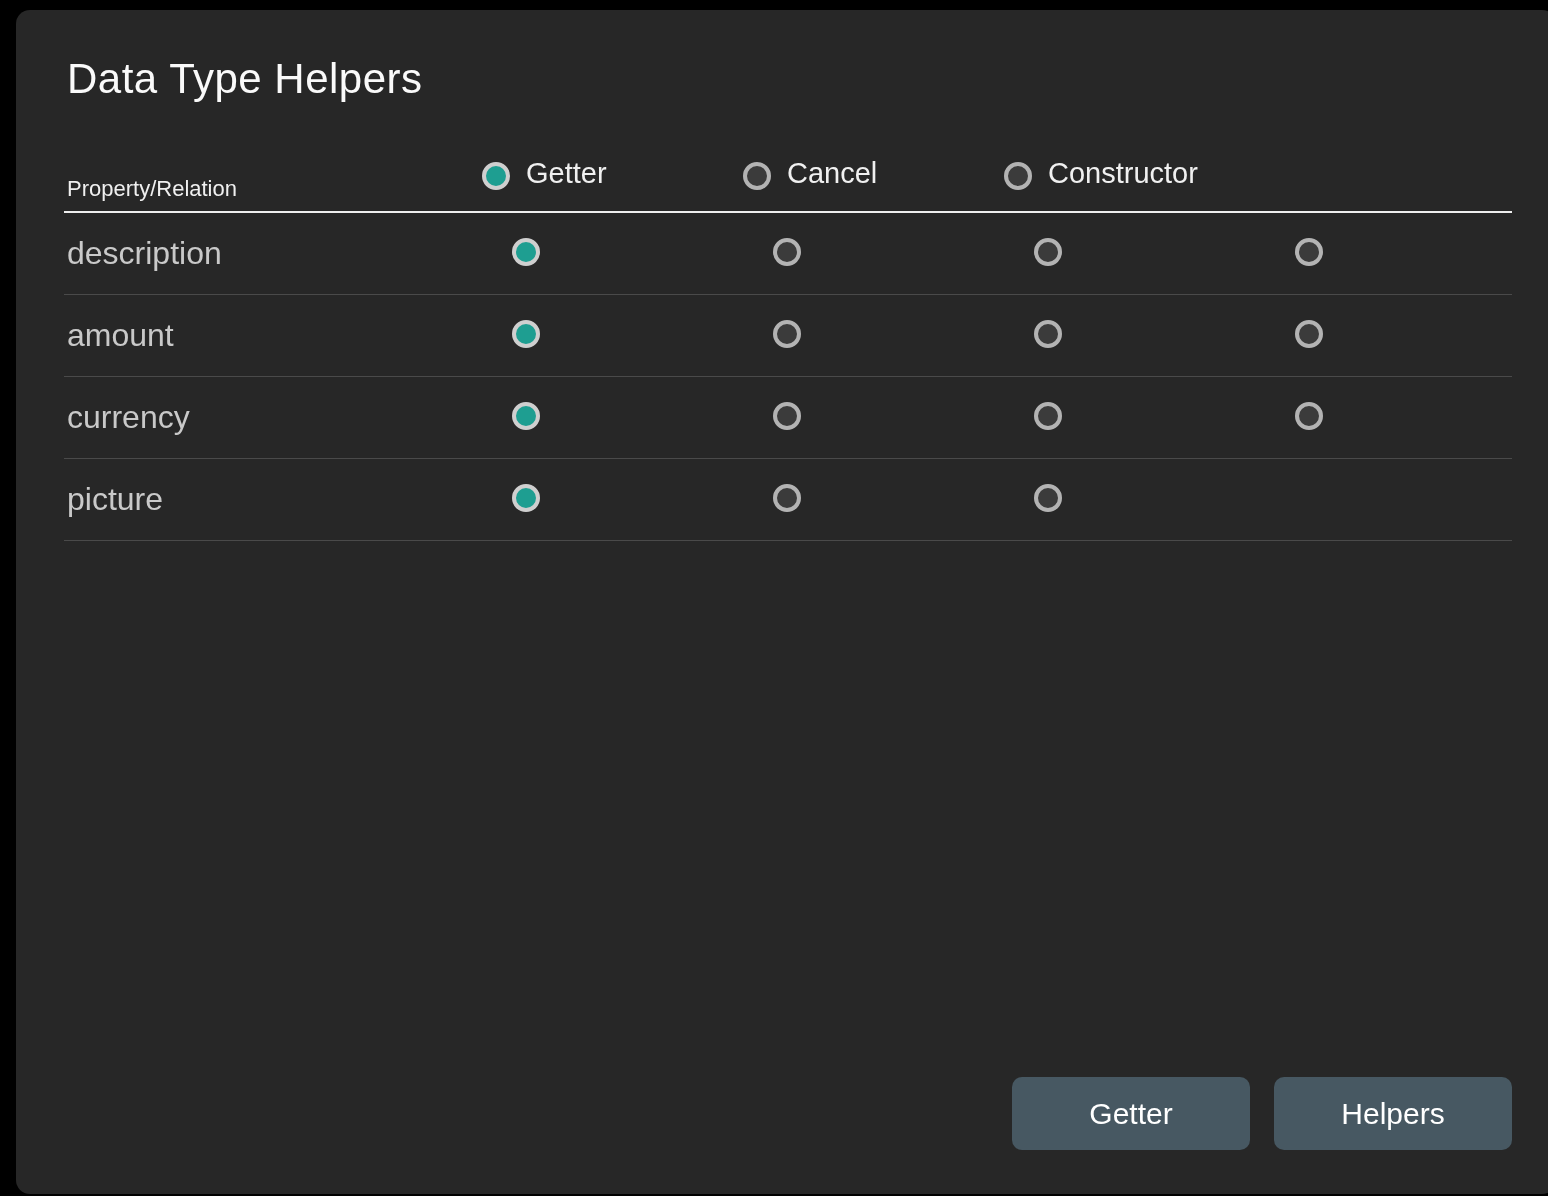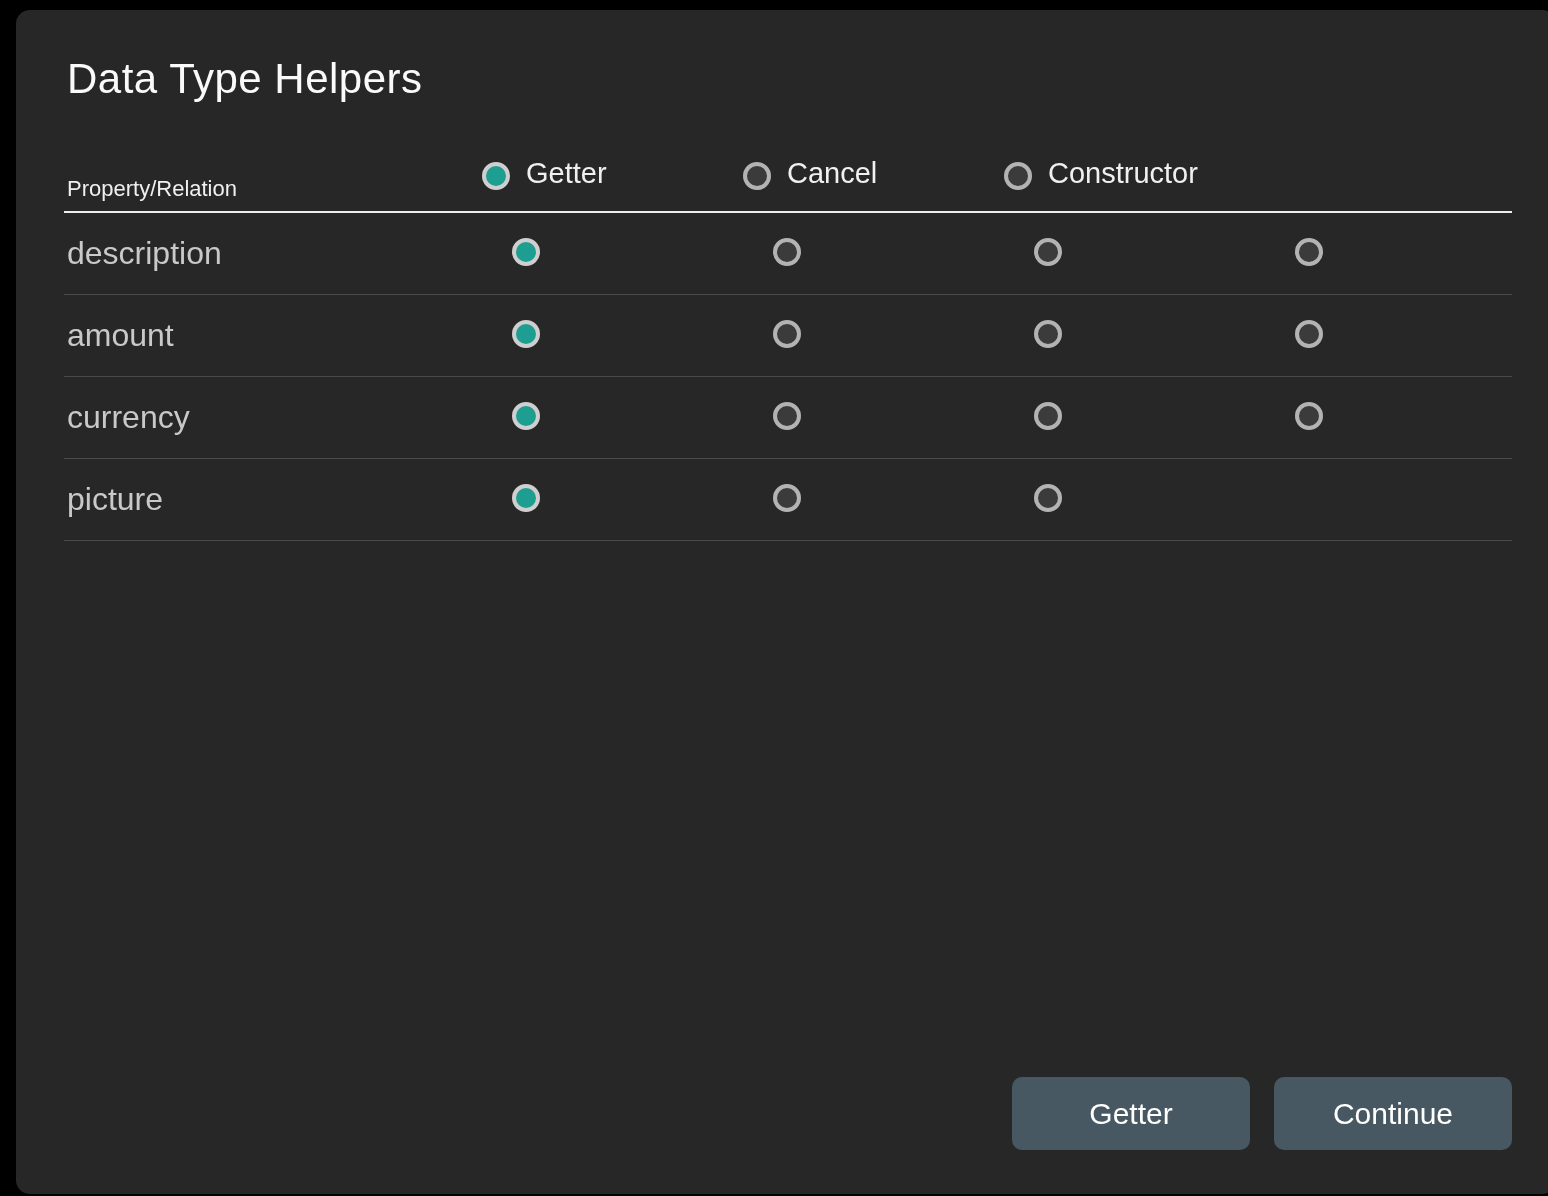--- a/index.html
+++ b/index.html
@@ -143,16 +143,16 @@
           <div class="cell-radio"><span class="radio selected"></span></div>
           <div class="cell-radio"><span class="radio"></span></div>
           <div class="cell-radio"><span class="radio"></span></div>
           <div class="cell-radio"></div>
         </div>
       </div>
   </div>
 
   <div class="footer">
     <button class="btn">Getter</button>
-    <button class="btn">Continue</button>
+    <button class="btn">Helpers</button>
   </div>
 
 </div>
 
 </body></html>

